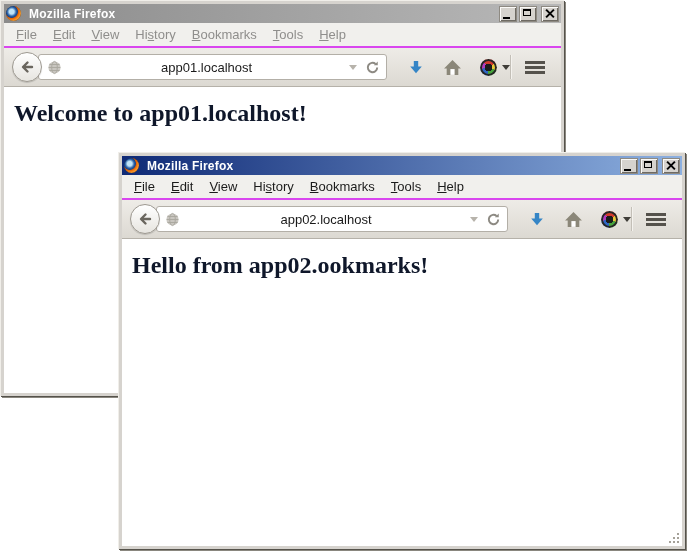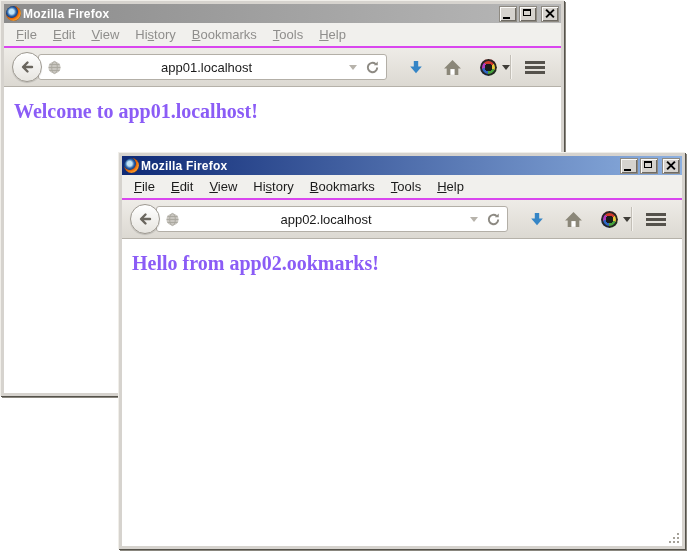--- a/index.html
+++ b/index.html
@@ -11,21 +11,21 @@
        box-shadow:1px 1px 0 #55524b,2px 2px 0 #8a877f;
        display:flex;flex-direction:column;}
   .win-back{left:0;top:0;width:564px;height:396px;z-index:1;}
   .win-front{left:118px;top:152px;width:567px;height:397px;z-index:2;}
   .titlebar{height:19px;flex:0 0 19px;display:flex;align-items:center;padding:0 2px;}
   .titlebar.active{background:linear-gradient(to right,#0f2a76,#8db0e0);}
   .titlebar.inactive{background:linear-gradient(to right,#8b8b8b,#b8b8b8);}
   .ff-logo{width:15px;height:15px;border-radius:50%;flex:0 0 15px;
      background:radial-gradient(circle at 38% 38%,#bfe3f7 0 18%,#2a62a8 34%,#1b4587 44%,#e66000 50%,#ffa02e 68%,#cc3d00 100%);
      box-shadow:inset 0 0 1px rgba(0,0,0,.6);}
-  .title-text{color:#ffffff;font-weight:bold;font-size:12px;margin-left:2px;flex:1;
+  .title-text{color:#ffffff;font-weight:bold;font-size:12px;margin-left:8px;flex:1;
               white-space:nowrap;overflow:hidden;letter-spacing:.2px;}
   .sysbtns{display:flex;align-items:center;}
   .sysbtn{width:16px;height:14px;background:#d6d3ce;border:1px solid #8e8a82;
           box-shadow:inset 1px 1px 0 #fbfaf8,inset -1px -1px 0 #6e6a63;
           margin-left:2px;position:relative;cursor:default;}
   .sysbtn.close{margin-left:4px;}
   .glyph-min{position:absolute;left:3px;bottom:2px;width:7px;height:2px;background:#000;}
   .glyph-max{position:absolute;left:3px;top:2px;width:8px;height:7px;box-sizing:border-box;
              border:1px solid #000;border-top:2px solid #000;}
   .glyph-close{position:absolute;left:2px;top:1px;width:11px;height:11px;}
@@ -61,22 +61,22 @@
       background:radial-gradient(circle,#1c1c1c 0 30%,rgba(0,0,0,0) 32%),
       conic-gradient(#d23b2e 0 55deg,#e8c93a 55deg 110deg,#46a33c 110deg 185deg,#2f66c4 185deg 260deg,#b33bbf 260deg 320deg,#d23b2e 320deg 360deg);
       box-shadow:inset 0 0 0 2px #262626;}
   .ext-caret{width:0;height:0;border-left:4px solid transparent;border-right:4px solid transparent;
              border-top:5px solid #3f3d38;margin-left:5px;}
   .tb-sep{width:1px;height:24px;background:#c3bfb7;box-shadow:1px 0 0 #f4f2ee;margin-left:auto;}
   .hamburger{width:20px;height:13px;margin:0 8px 0 14px;
       background:linear-gradient(#55524c 0 3px,rgba(0,0,0,0) 3px 5px,#55524c 5px 8px,rgba(0,0,0,0) 8px 10px,#55524c 10px 13px);}
   
   .content{flex:1 1 auto;background:#ffffff;position:relative;overflow:hidden;min-height:0;}
-  .content h1{font-family:"Liberation Serif",serif;font-weight:bold;font-size:20px;
-              color:#8b5cf6;margin:13px 8px 0 10px;}
+  .content h1{font-family:"Liberation Serif",serif;font-weight:bold;font-size:24px;
+              color:#0f172a;margin:13px 8px 0 10px;}
   .grip{position:absolute;right:2px;bottom:2px;width:12px;height:12px;}
   .grip i{position:absolute;width:2px;height:2px;background:#a5a199;box-shadow:1px 1px 0 #ffffff;}
   .grip .d1{right:1px;bottom:1px;} .grip .d2{right:5px;bottom:1px;} .grip .d3{right:9px;bottom:1px;}
   .grip .d4{right:1px;bottom:5px;} .grip .d5{right:5px;bottom:5px;} .grip .d6{right:1px;bottom:9px;}
 </style>
 </head>
 <body>
 
 <div id="screen">
 

